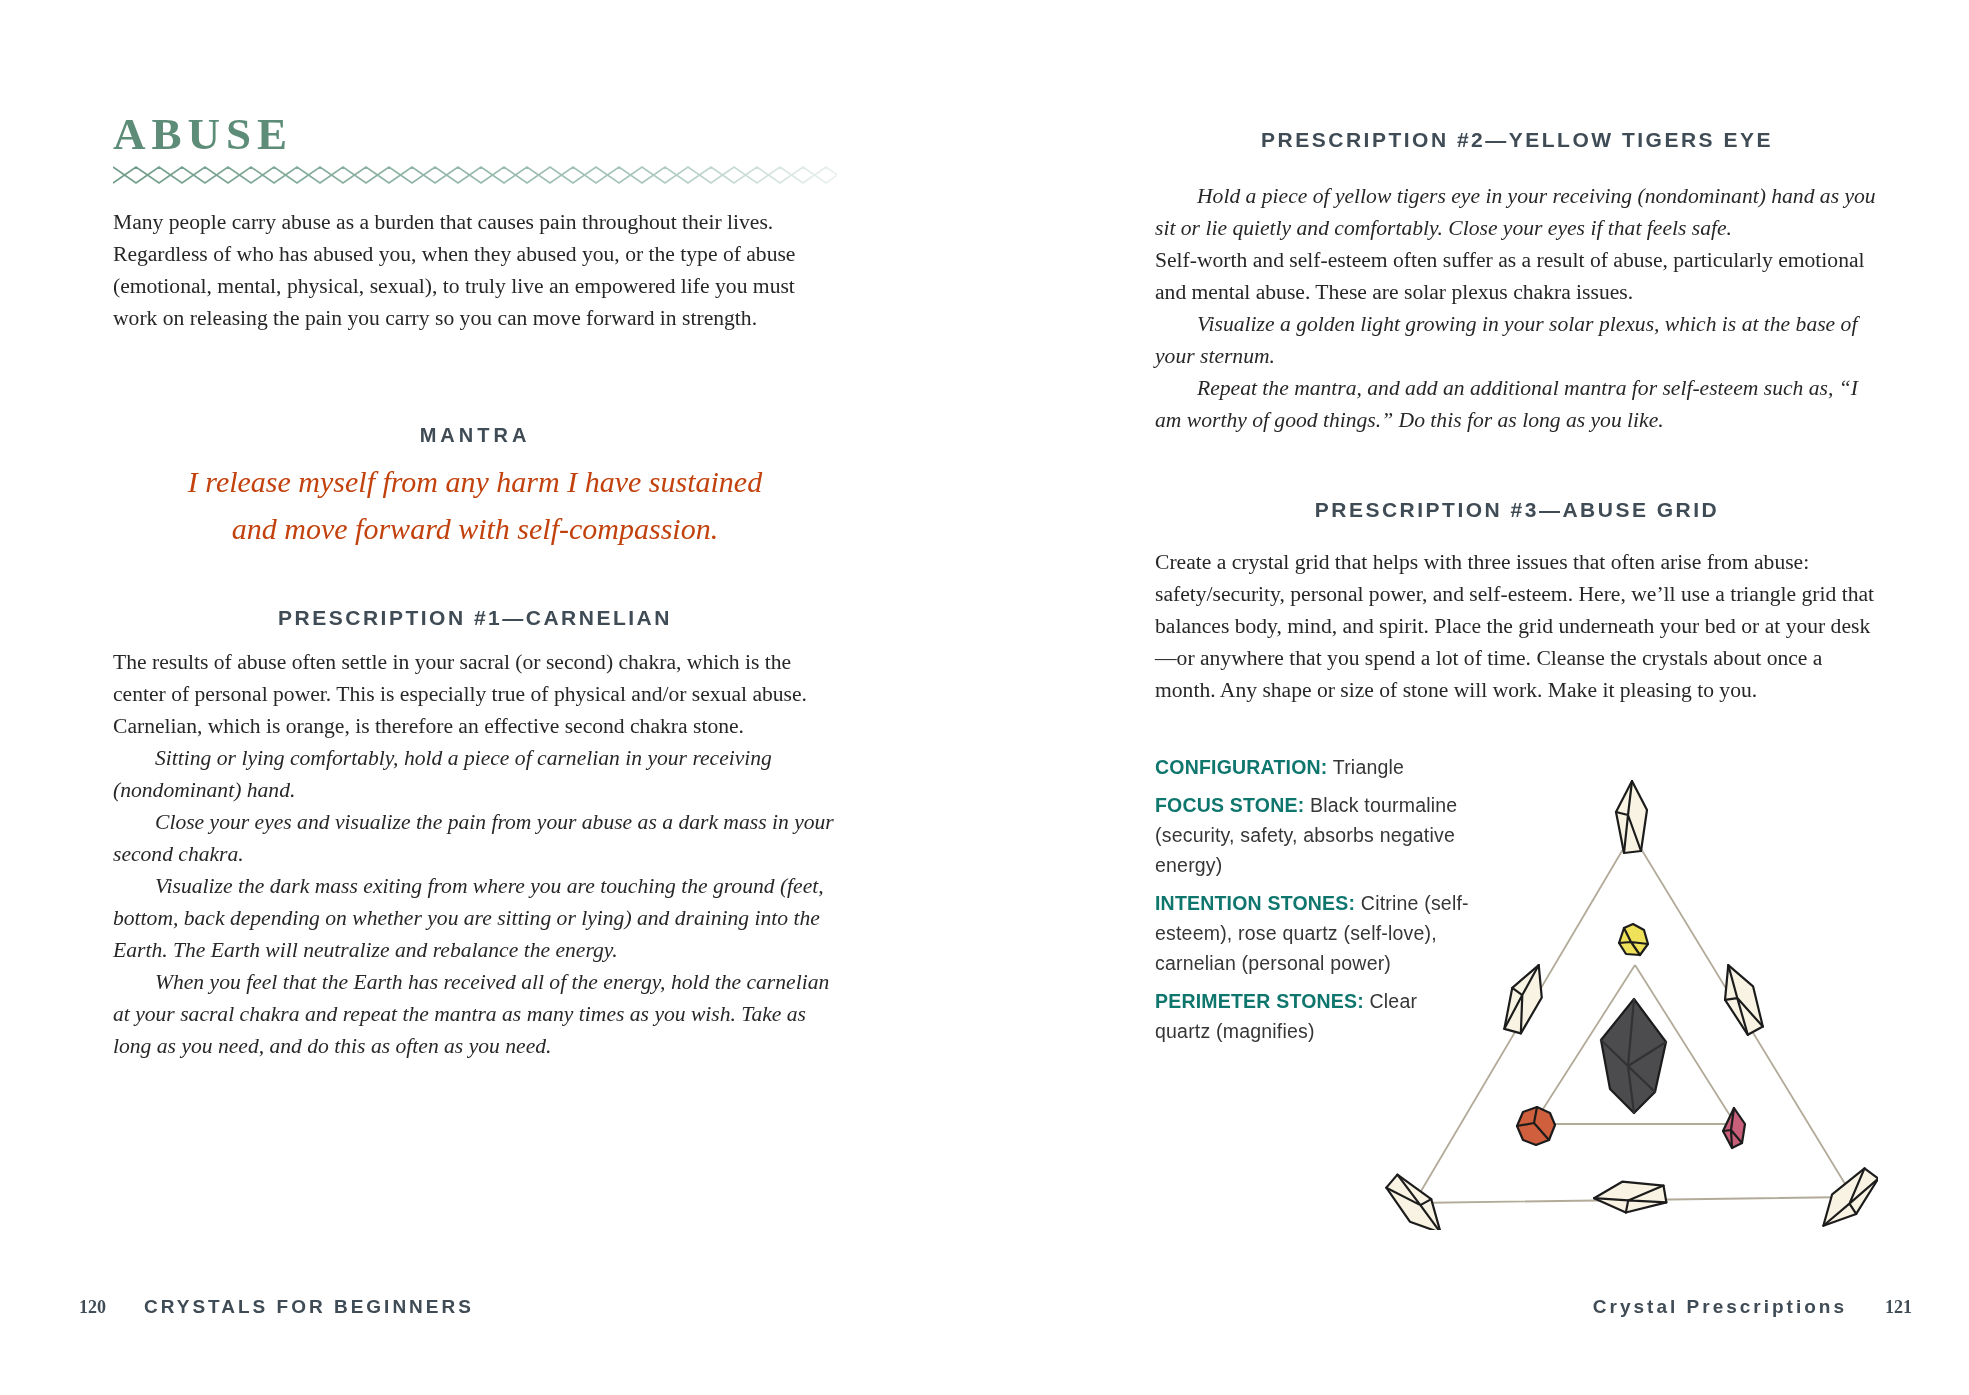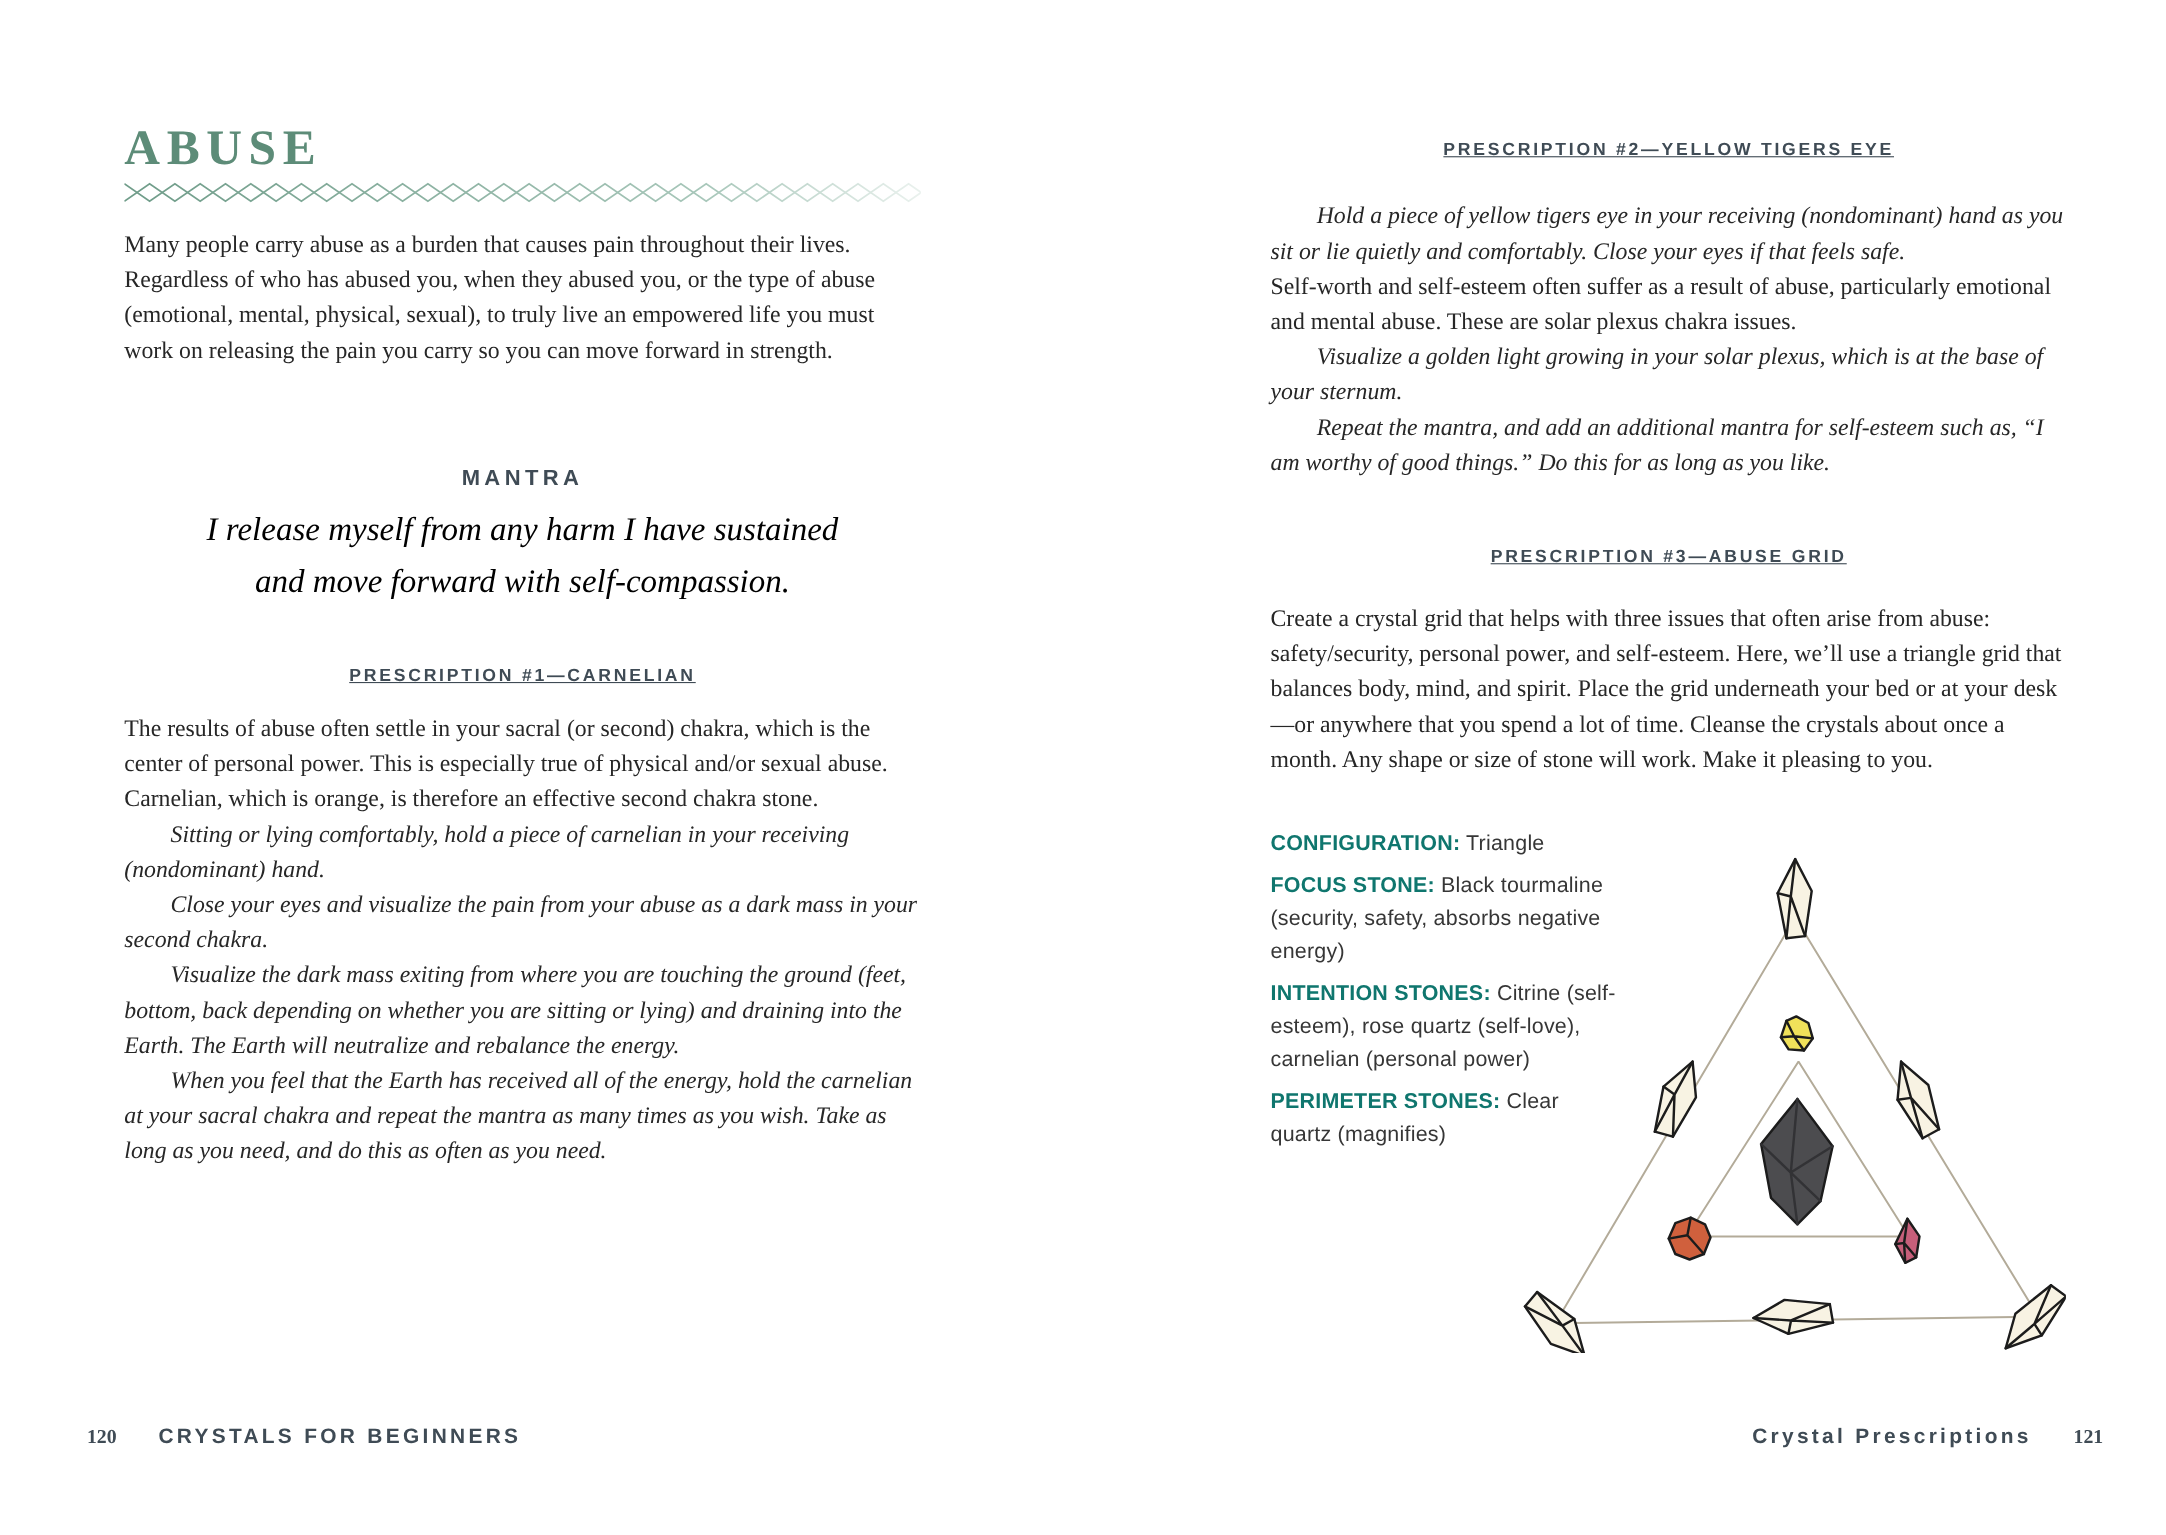--- a/index.html
+++ b/index.html
@@ -22,23 +22,23 @@
   .intro{left:113px;top:206px;width:724px;
     font-size:21.6px;line-height:31px;}
   .h-sans{
     width:724px;text-align:center;
     font-family:"Liberation Sans", sans-serif;
     font-weight:bold;color:#3f4b55;
   }
   .mantra-h{left:113px;top:424px;font-size:20px;letter-spacing:4px;}
   .mantra{
     left:113px;top:458px;width:724px;text-align:center;
-    font-style:italic;font-size:30px;line-height:47px;color:#000000;
+    font-style:italic;font-size:30px;line-height:47px;color:#c2410c;
   }
-  .rx-h{font-size:16px;letter-spacing:2.5px;text-decoration:underline;}
+  .rx-h{font-size:21px;letter-spacing:2.5px;}
   .rx1-h{left:113px;top:606px;}
   .rx1-body{left:113px;top:646px;width:724px;}
   .rx2-h{left:1155px;top:128px;}
   .rx2-body{left:1155px;top:180px;width:724px;}
   .rx3-h{left:1155px;top:498px;}
   .rx3-body{left:1155px;top:546px;width:724px;}
   .body-p{margin:0;font-size:21.6px;line-height:32px;text-align:left;}
   .body-p.it{font-style:italic;text-indent:42px;}
 
   

